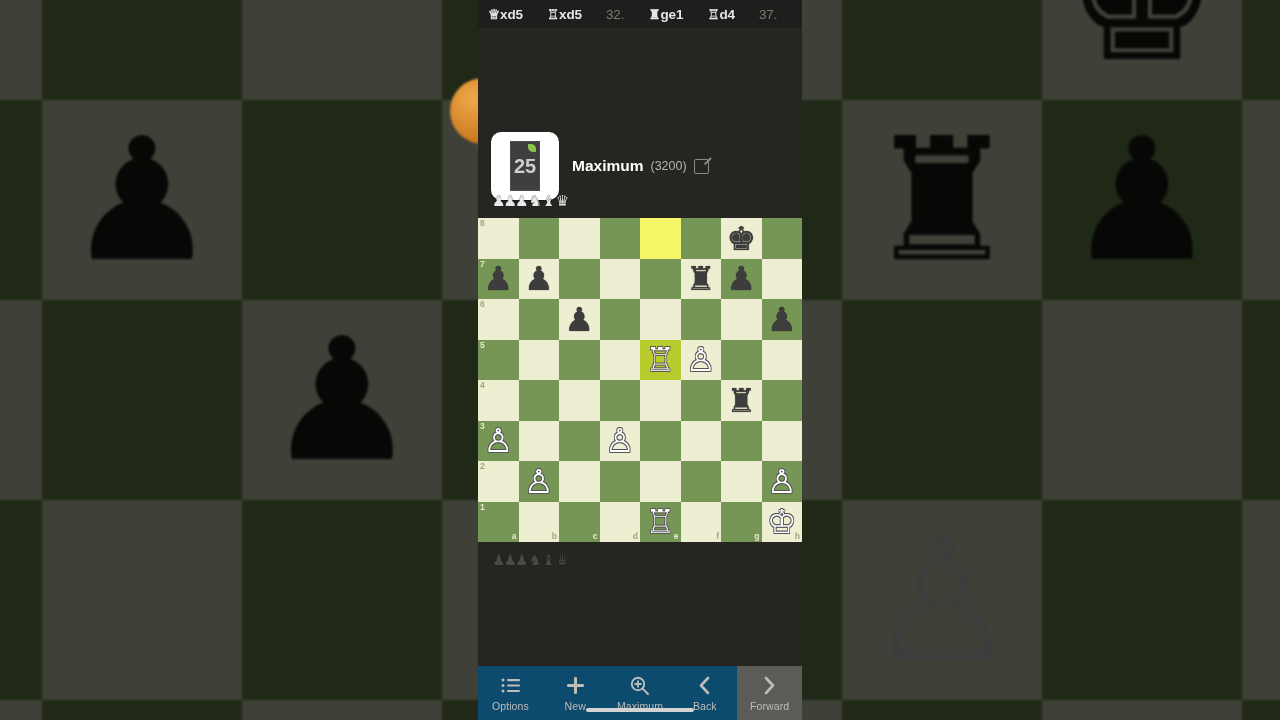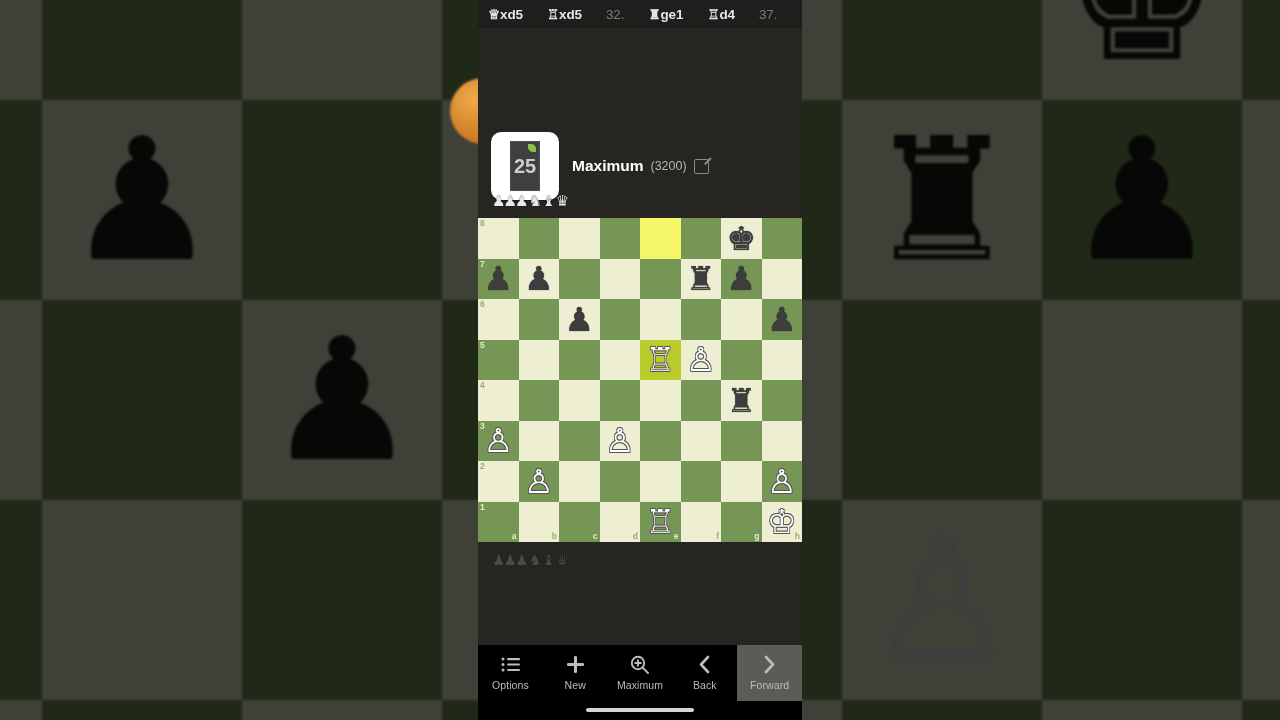--- a/index.html
+++ b/index.html
@@ -155,22 +155,22 @@
     position:absolute; right:2px; bottom:0px;
     font-size:8.5px; font-weight:600; line-height:11px;
   }
   #board .sq.l .rk,#board .sq.l .fl { color:#9aab74; }
   #board .sq.d .rk,#board .sq.d .fl { color:#e7e9cf; }
 
   #botarea { height:100px; position:relative; background:#262522; }
 
   
   #navbar {
-    position:absolute; left:0; bottom:0; width:324px; height:75px;
-    background:#000000;
+    position:absolute; left:0; bottom:0; width:324px; height:54px;
+    background:#0c4a6e;
   }
   #nav {
     height:56px; display:flex; align-items:stretch;
   }
   #nav .nitem {
     flex:1; display:flex; flex-direction:column;
     align-items:center; justify-content:center; gap:5px;
     color:#bdbcb8; position:relative;
   }
   #nav .nitem.active { background:#5c5b57; }

